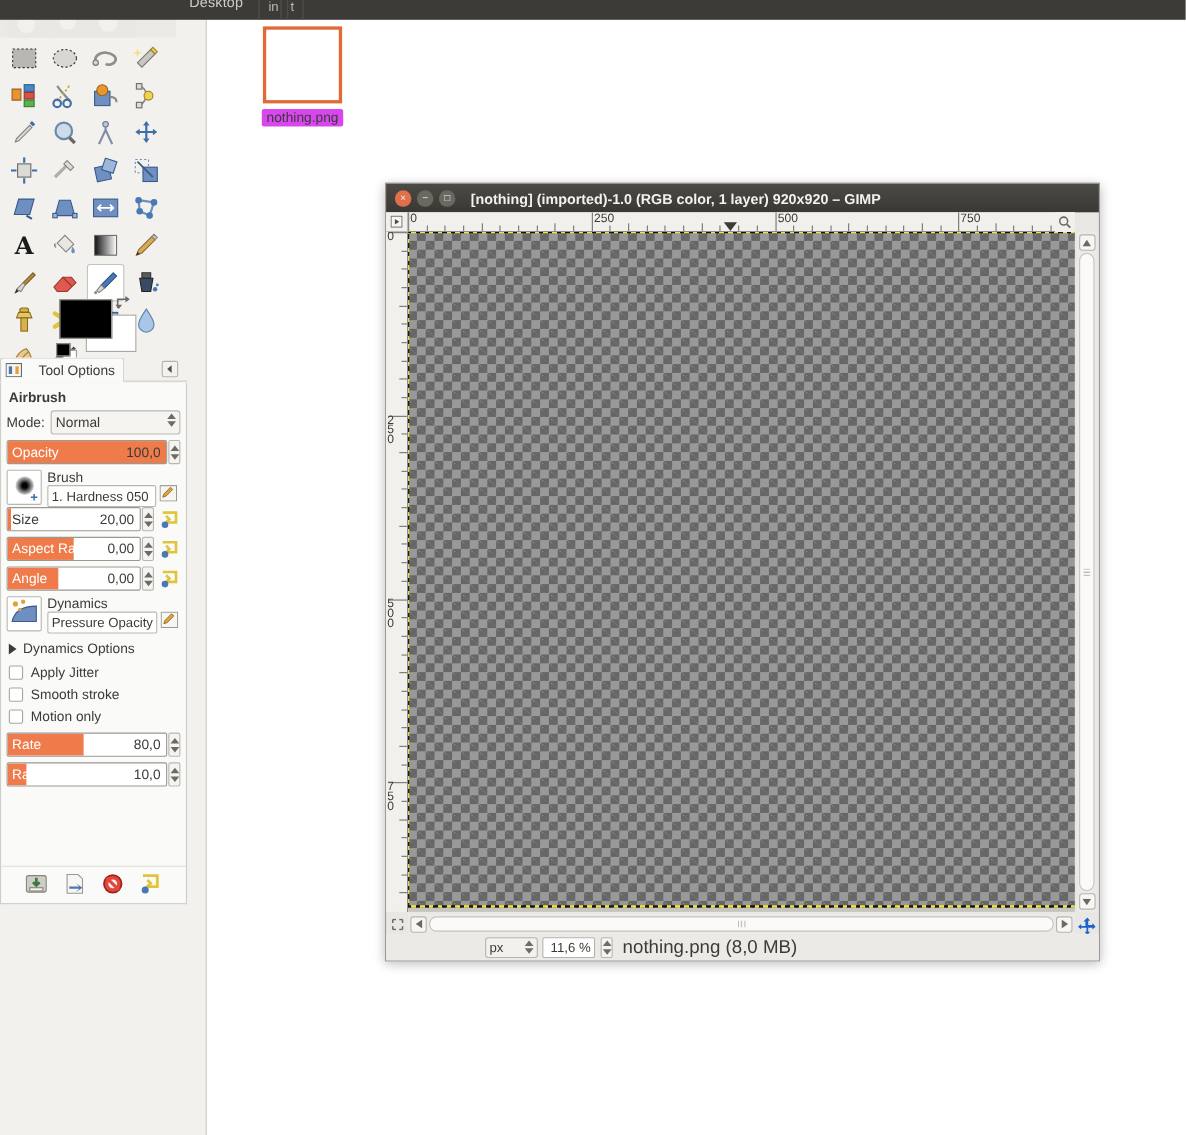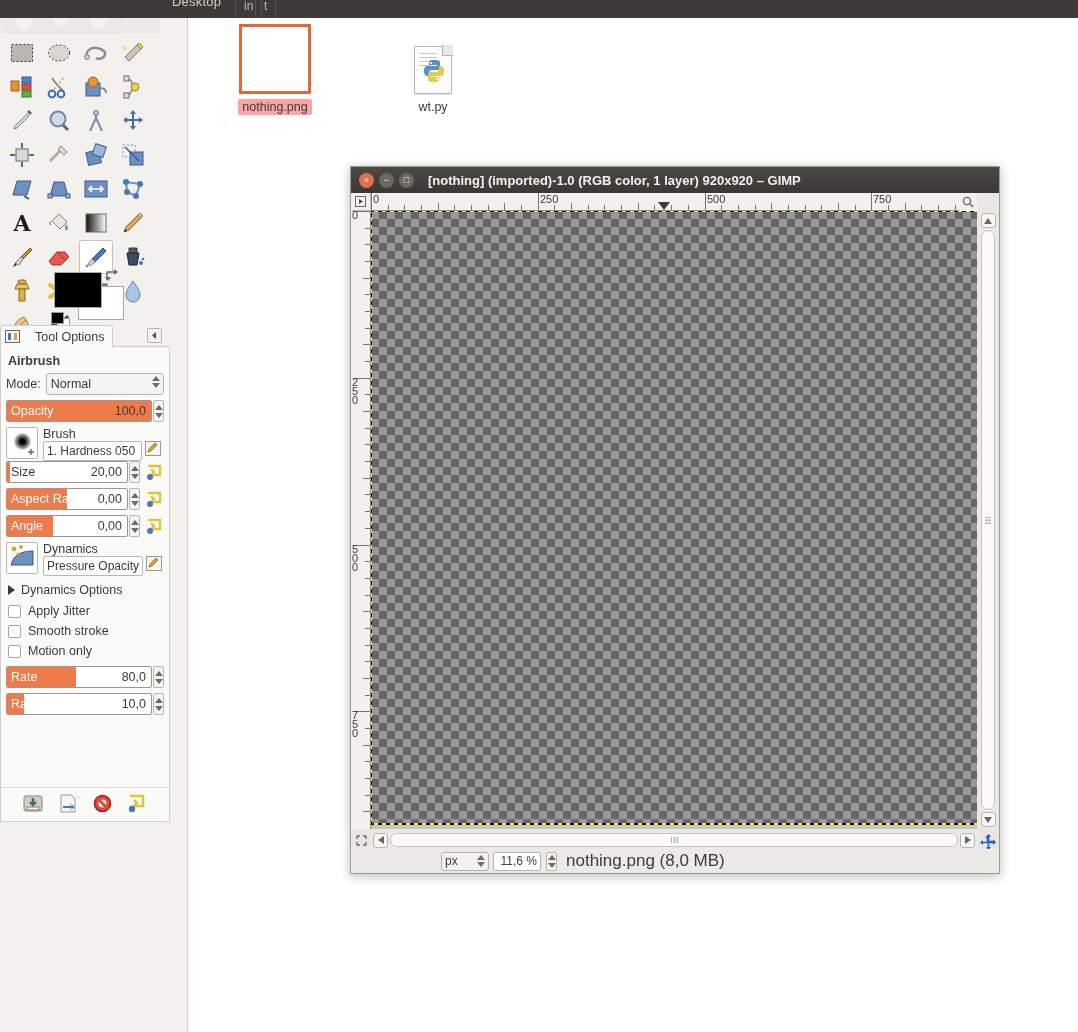--- a/index.html
+++ b/index.html
@@ -37,21 +37,21 @@
   .dicon{ position:absolute; width:110px; text-align:center; }
   .dicon .glyph{ margin:0 auto; }
   .dicon .lbl{
     display:inline-block; margin-top:5px; font-size:12.5px; color:#3b3b37;
     padding:1px 4px; border-radius:2px;
   }
   #icon-nothing{ left:32px; top:24px; }
   #icon-nothing .glyph{
     width:72px; height:70px; background:#fff; border:3px solid #e06a35;
   }
-  #icon-nothing .lbl{ background:#fca5a5; }
+  #icon-nothing .lbl{ background:#d946ef; }
   #icon-wt{ left:190px; top:46px; }
   .pyfile{ position:relative; width:38px; height:48px; margin:0 auto; }
   .pyfile .sheet{
     position:absolute; inset:0; background:#fdfdfd; border:1px solid #b5b5b0;
     border-radius:1px;
     box-shadow:0 1px 1px rgba(0,0,0,.12);
   }
   .pyfile .fold{
     position:absolute; right:-1px; top:-1px; width:11px; height:11px;
     background:#e8e8e4; border-left:1px solid #b5b5b0; border-bottom:1px solid #b5b5b0;
@@ -308,39 +308,20 @@
 </head>
 <body>
 
 <div id="desktop">
 
   <div class="dicon" id="icon-nothing">
     <div class="glyph"></div>
     <span class="lbl">nothing.png</span>
   </div>
 
-  <div class="dicon" id="icon-wt">
-    <div class="glyph pyfile">
-      <div class="sheet"></div>
-      <div class="fold"></div>
-      <div class="lines">
-          <i></i>
-          <i></i>
-          <i></i>
-          <i style="width:12px"></i>
-        </div>
-      <svg class="pysnake" width="26" height="26" viewBox="0 0 26 26">
-        <path d="M12 2c-4 0-4 2-4 2v3h8v1H6s-3 0-3 5 3 5 3 5h2v-3s0-3 3-3h5s3 0 3-3V4s0-2-5-2z" fill="#5a8fbe"></path>
-        <path d="M14 24c4 0 4-2 4-2v-3h-8v-1h10s3 0 3-5-3-5-3-5h-2v3s0 3-3 3h-5s-3 0-3 3v5s0 2 5 2z" fill="#e8c84d"></path>
-        <circle cx="10" cy="5" r="1.1" fill="#fff"></circle>
-        <circle cx="16" cy="21" r="1.1" fill="#fff"></circle>
-      </svg>
-    </div>
-    <span class="lbl">wt.py</span>
-  </div>
 
 </div>
 
 <div id="topbar">
   <span class="tb-label">Desktop</span>
   <span class="tb-tab t1">in</span>
   <span class="tb-tab t2">t</span>
 </div>
 
 <div id="toolbox">

